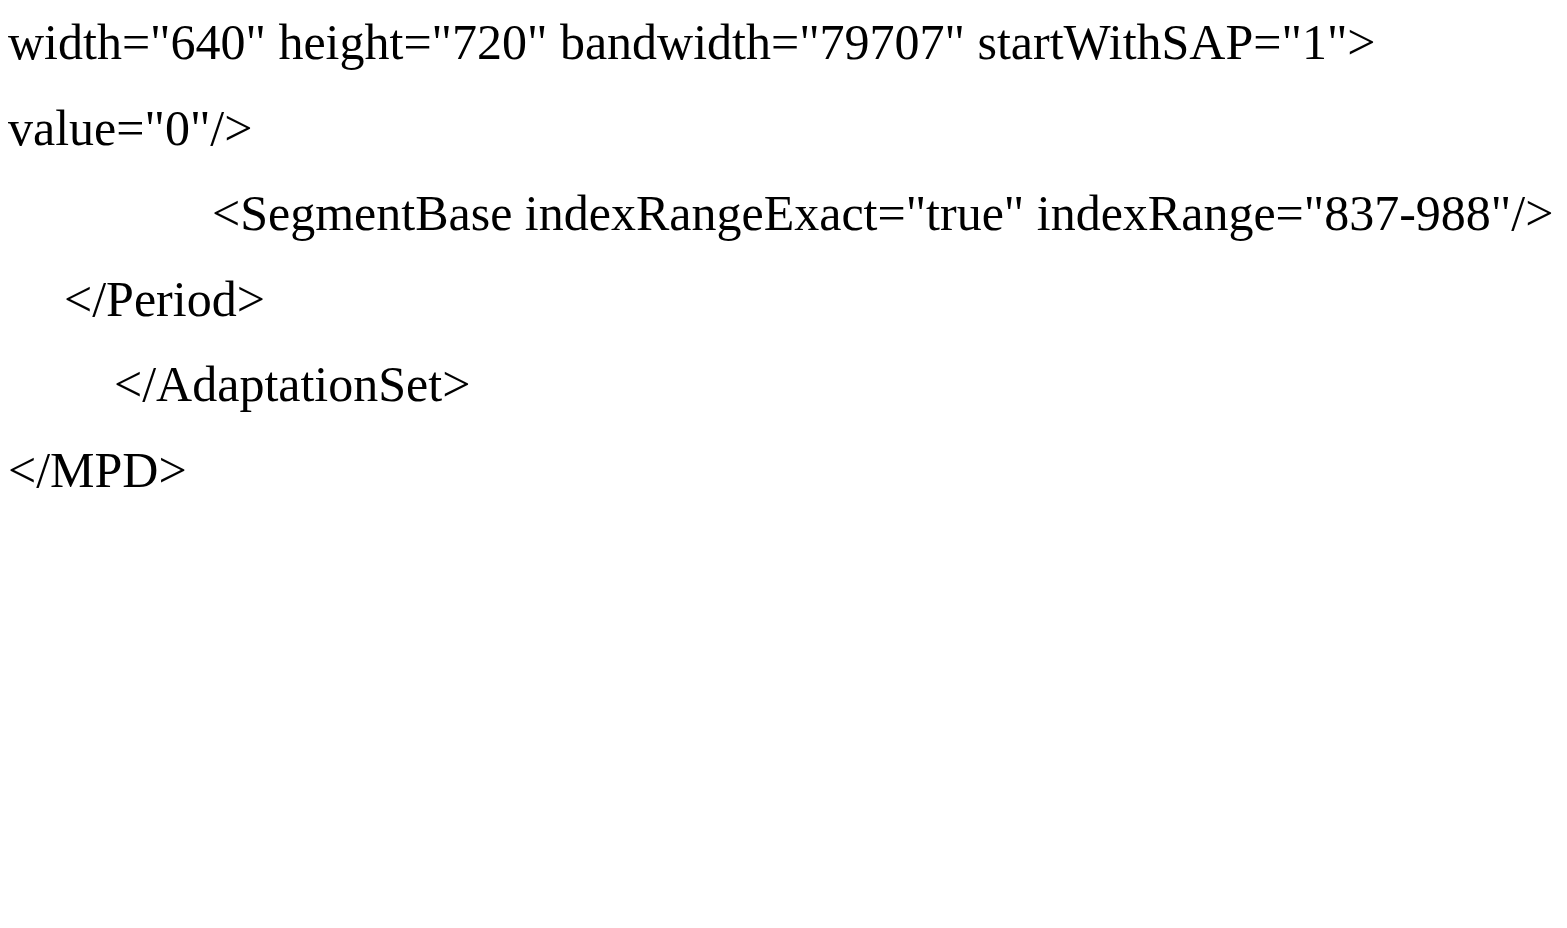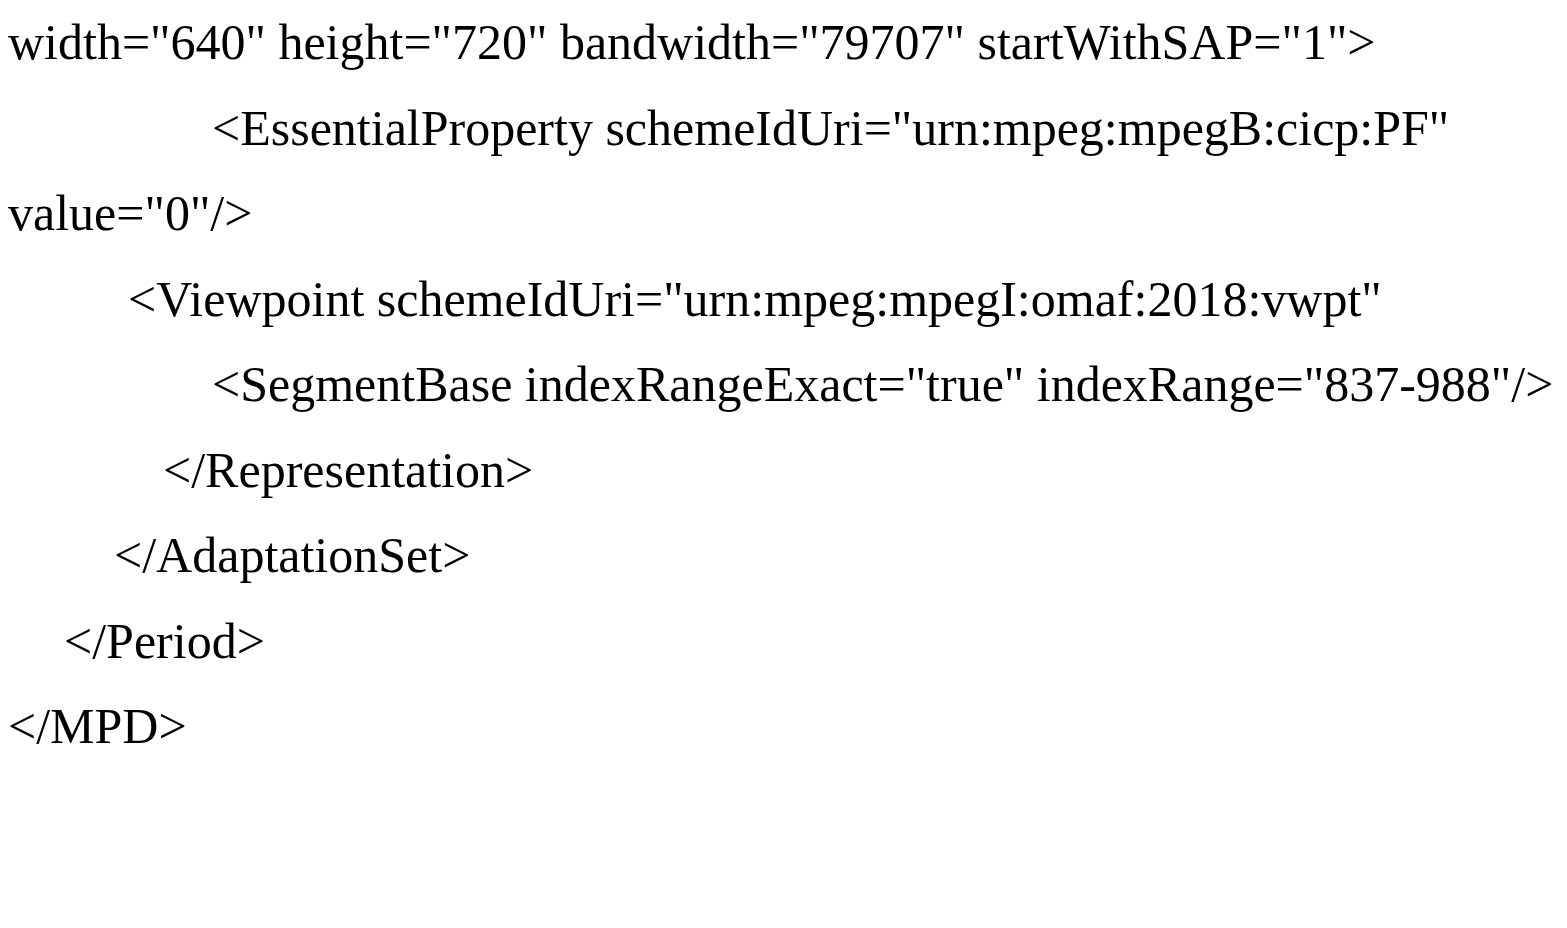--- a/index.html
+++ b/index.html
@@ -53,32 +53,29 @@
   .ind-10 { width: 8px; }
 </style>
 </head>
 <body>
 
 <div id="page">
   <div class="code-block">
 
     <div class="code-line"><span class="indent ind-0"></span><span class="text">width="640" height="720" bandwidth="79707" startWithSAP="1"&gt;</span></div>
 
-    <div class="code-line"><span class="indent ind-1"></span><span class="text">&lt;EssentialProperty schemeIdUri="urn:mpeg:mpegB:cicp:PF"</span></div>
 
     <div class="code-line"><span class="indent ind-2"></span><span class="text">value="0"/&gt;</span></div>
 
-    <div class="code-line"><span class="indent ind-3"></span><span class="text">&lt;Viewpoint schemeIdUri="urn:mpeg:mpegI:omaf:2018:vwpt"</span></div>
 
 
 
     <div class="code-line"><span class="indent ind-6"></span><span class="text">&lt;SegmentBase indexRangeExact="true" indexRange="837-988"/&gt;</span></div>
 
-    <div class="code-line"><span class="indent ind-7"></span><span class="text">&lt;/Representation&gt;</span></div>
+
+    <div class="code-line"><span class="indent ind-9"></span><span class="text">&lt;/Period&gt;</span></div>
 
     <div class="code-line"><span class="indent ind-8"></span><span class="text">&lt;/AdaptationSet&gt;</span></div>
-
-    <div class="code-line"><span class="indent ind-9"></span><span class="text">&lt;/Period&gt;</span></div>
 
     <div class="code-line"><span class="indent ind-10"></span><span class="text">&lt;/MPD&gt;</span></div>
 
   </div>
 </div>
 
 </body></html>

